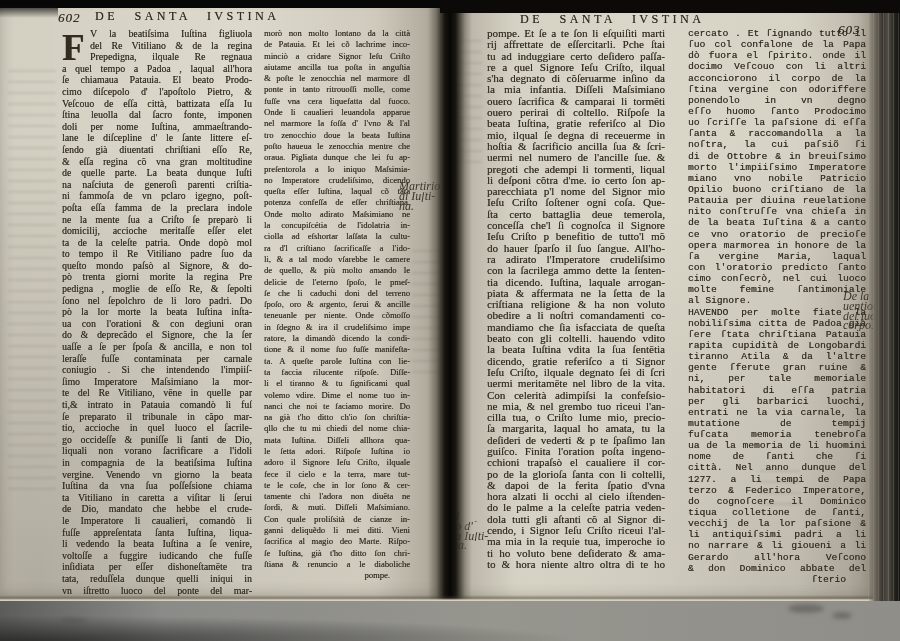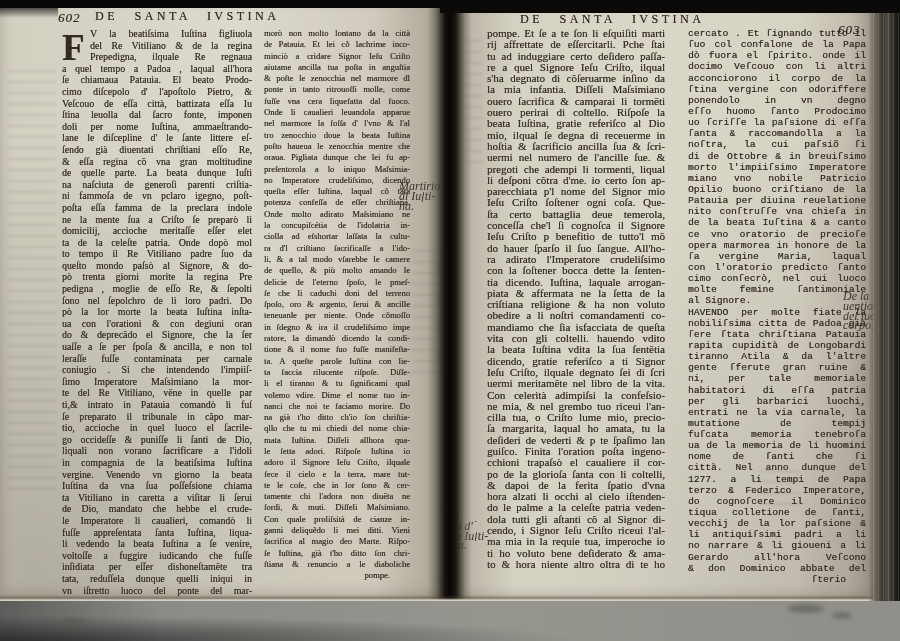--- a/index.html
+++ b/index.html
@@ -209,27 +209,27 @@
       <div class="tline">uermi nel numero de l'ancille ſue. &amp;</div>
       <div class="tline">pregoti che adempi li tormenti, liqual</div>
       <div class="tline">li deſponi cõtra d'me. io certo ſon ap-</div>
       <div class="tline">parecchiata p'l nome del Signor mio</div>
       <div class="tline">Ieſu Criſto ſoſtener ogni coſa. Que-</div>
       <div class="tline">ſta certo battaglia deue temerola,</div>
       <div class="tline">conceſſa che'l ſi cognoſca il Signore</div>
       <div class="tline">Ieſu Criſto p benefitio de tutto'l mõ</div>
       <div class="tline">do hauer ſparſo il ſuo ſangue. All'ho-</div>
       <div class="tline">ra adirato l'Imperatore crudeliſsimo</div>
-      <div class="tline">con la ſoſtener bocca dette la ſenten-</div>
+      <div class="tline">con la ſacrilega ammo dette la ſenten-</div>
       <div class="tline">tia dicendo. Iuſtina, laquale arrogan-</div>
       <div class="tline">piata &amp; affermata ne la ſetta de la</div>
       <div class="tline">criſtiana religione &amp; ha non voluto</div>
       <div class="tline">obedire a li noſtri comandamenti co-</div>
       <div class="tline">mandiamo che ſia isfacciata de queſta</div>
-      <div class="tline">vita con gli coltelli. hauendo vdito</div>
+      <div class="tline">beato con gli coltelli. hauendo vdito</div>
       <div class="tline">la beata Iuſtina vdita la ſua ſentētia</div>
       <div class="tline">dicendo, gratie referiſco a ti Signor</div>
       <div class="tline">Ieſu Criſto, ilquale degnato ſei di ſcri</div>
       <div class="tline">uermi meritamēte nel libro de la vita.</div>
       <div class="tline">Con celerità adimpiſsi la confeſsio-</div>
       <div class="tline">ne mia, &amp; nel grembo tuo riceui l'an-</div>
       <div class="tline">cilla tua, o Criſto lume mio, precio-</div>
       <div class="tline">ſa margarita, laqual ho amata, tu la</div>
       <div class="tline">deſideri de vederti &amp; p te ſpaſimo lan</div>
       <div class="tline">guiſco. Finita l'oration poſta ingeno-</div>

